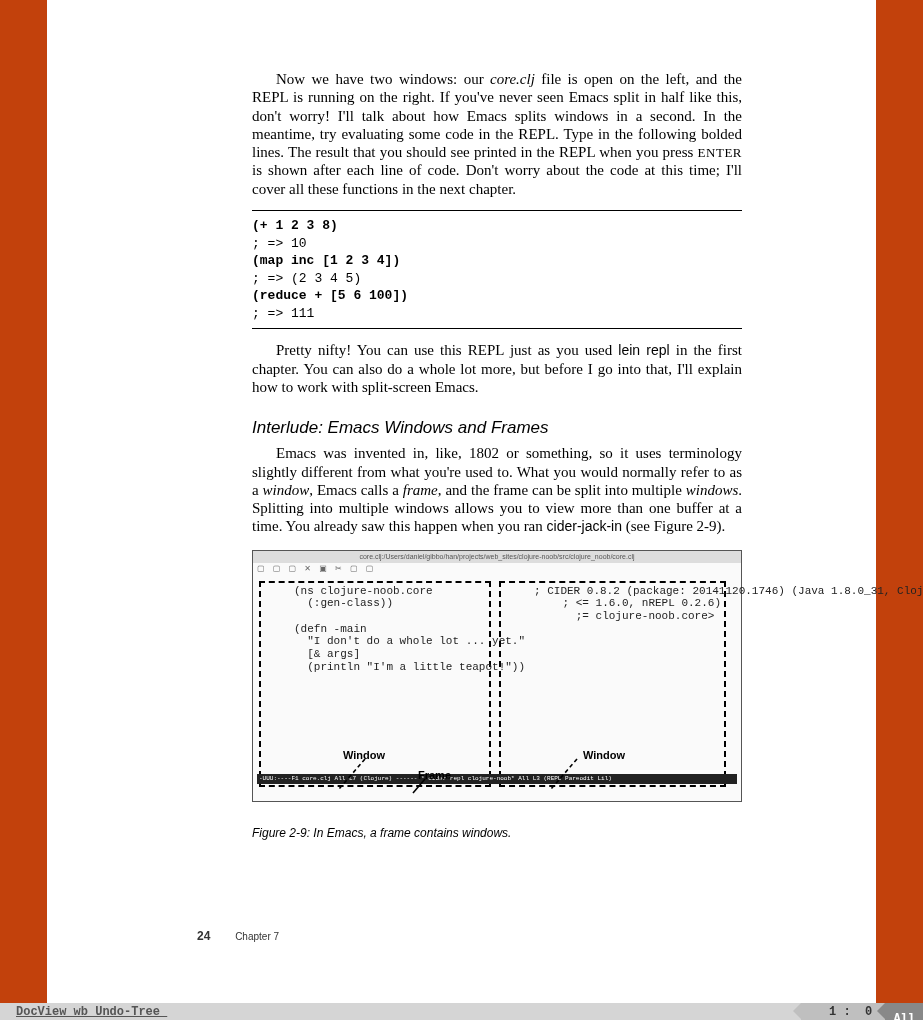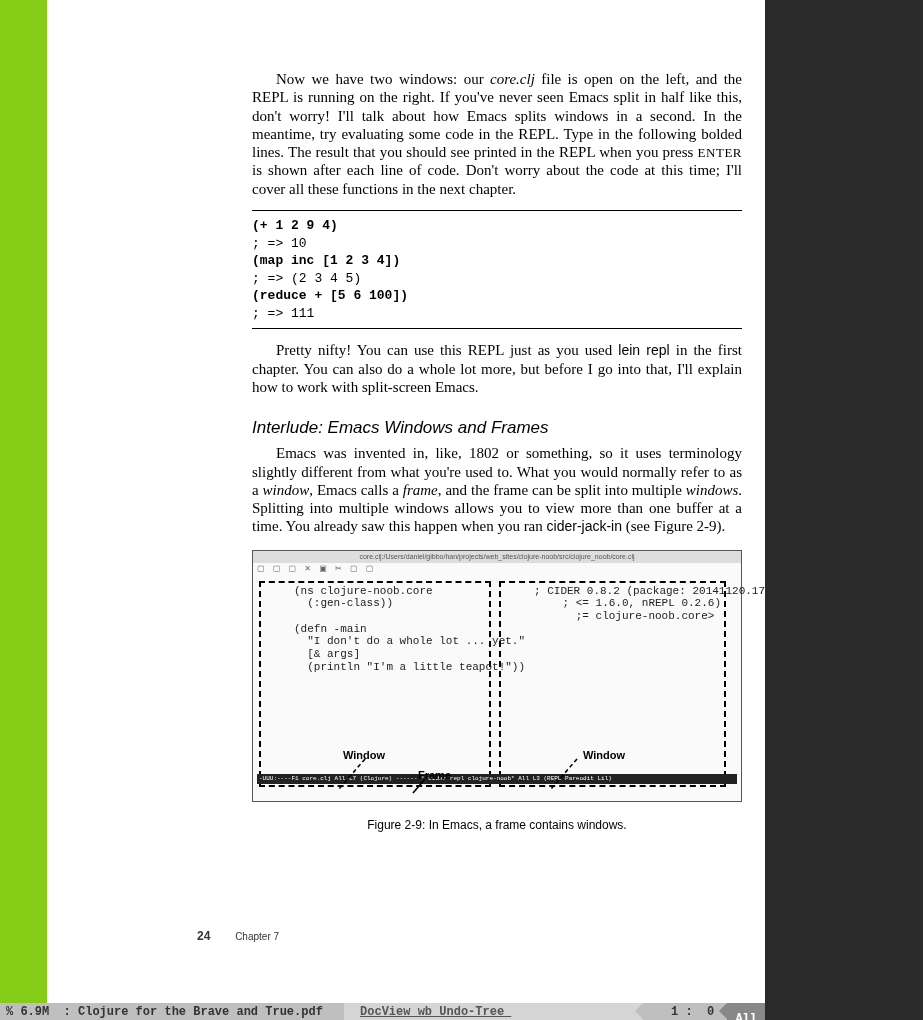--- a/index.html
+++ b/index.html
@@ -2,23 +2,23 @@
 <html><head>
 <meta charset="utf-8">
 <style>
   html,body{margin:0;padding:0;height:100%;}
   body{
     background:#2a2a2a;
     font-family:"Times New Roman", Times, serif;
     font-size:15px;
   }
   .viewport{
-    width:765px;
+    width:923px;
     height:1020px;
-    background:#84cc16;
+    background:#c2410c;
     position:relative;
     overflow:hidden;
   }
   .page{
     position:absolute;
     left:47px;
     top:0;
     width:829px;
     height:1003px;
     background:#fff;
@@ -93,23 +93,23 @@
   .win-right{left:246px; top:2px; width:227px; height:206px;text-align:right;}
   .tiny{font-family:"Courier New",monospace;font-size:11px;line-height:1.15;color:#222;white-space:pre;padding:2px 3px;margin-left:30px;}
   .lbl{position:absolute;font-weight:bold;font-family:Arial;font-size:11px;}
   .frame-bar{
     position:absolute;left:4px;right:4px;bottom:5px;height:10px;
     background:#222;color:#fff;font-size:6px;line-height:10px;
     font-family:"Courier New",monospace;overflow:hidden;padding:0 2px;
   }
   .caption{
     font-family:Arial, Helvetica, sans-serif;
+    font-style:italic;
     font-size:12px;
-    margin-top:16px;
-    text-align:center;
+    margin-top:24px;
   }
   .footer{
     position:absolute;
     left:150px;
     bottom:60px;
     font-family:Arial, Helvetica, sans-serif;
     font-size:10px;
     color:#333;
   }
   .footer .pg{font-weight:bold;font-size:12px;margin-right:22px;}
@@ -158,21 +158,21 @@
 <body>
 
 <div class="viewport">
   <div class="page">
     <div class="content">
 
       <p class="para ind">
         <span>Now we have two windows: our </span><i>core.clj</i><span> file is open on the left, and the REPL is running on the right. If you've never seen Emacs split in half like this, don't worry! I'll talk about how Emacs splits windows in a second. In the meantime, try evaluating some code in the REPL. Type in the following bolded lines. The result that you should see printed in the REPL when you press </span><span class="smcaps">ENTER</span><span> is shown after each line of code. Don't worry about the code at this time; I'll cover all these functions in the next chapter.</span>
       </p>
 
-      <div class="codeblock"><b>(+ 1 2 9 4)</b>
+      <div class="codeblock"><b>(+ 1 2 3 8)</b>
 <span>; =&gt; 10</span>
 <b>(map inc [1 2 3 4])</b>
 <span>; =&gt; (2 3 4 5)</span>
 <b>(reduce + [5 6 100])</b>
 <span>; =&gt; 111</span></div>
 
       <p class="para ind">
         <span>Pretty nifty! You can use this REPL just as you used </span><span class="mono">lein repl</span><span> in the first chapter. You can also do a whole lot more, but before I go into that, I'll explain how to work with split-screen Emacs.</span>
       </p>
 
@@ -223,19 +223,18 @@
 
     </div>
 
     <div class="footer">
       <span class="pg">24</span>
       <span>Chapter 7</span>
     </div>
   </div>
 
   <div class="modeline">
-    <div class="ml-seg ml-file">% 6.9M  : Clojure for the Brave and True.pdf </div>
     <div class="ml-seg ml-mode">DocView wb Undo-Tree </div>
     <div class="ml-spacer"></div>
     <div class="ml-seg ml-pos">  1 :  0 </div>
     <div class="ml-seg ml-all">All</div>
   </div>
 </div>
 
 </body></html>

